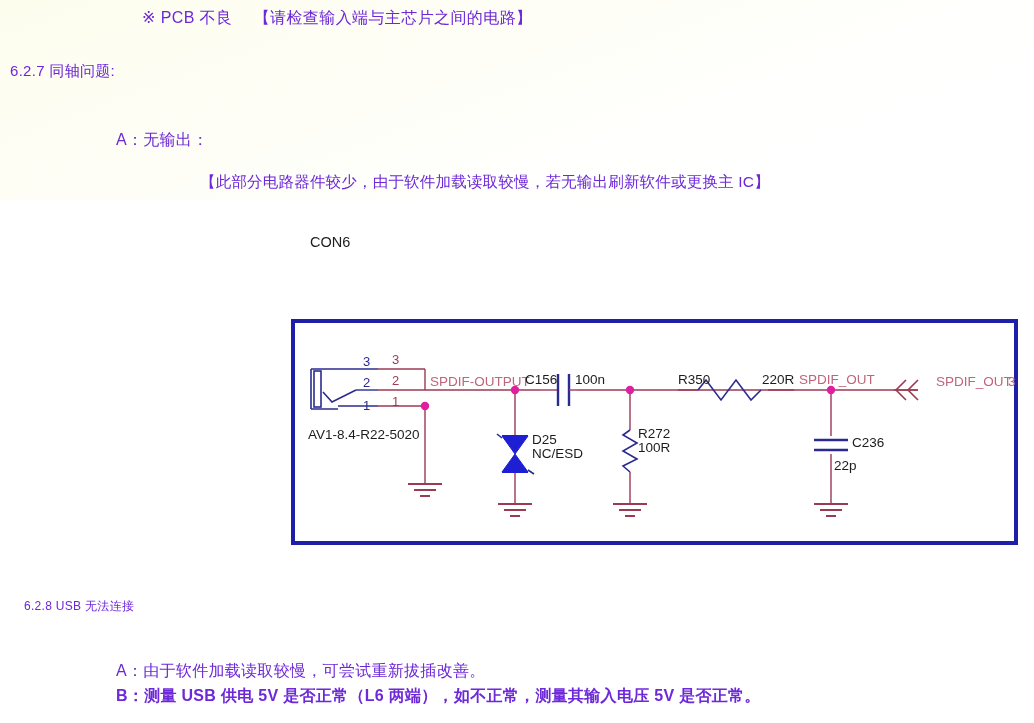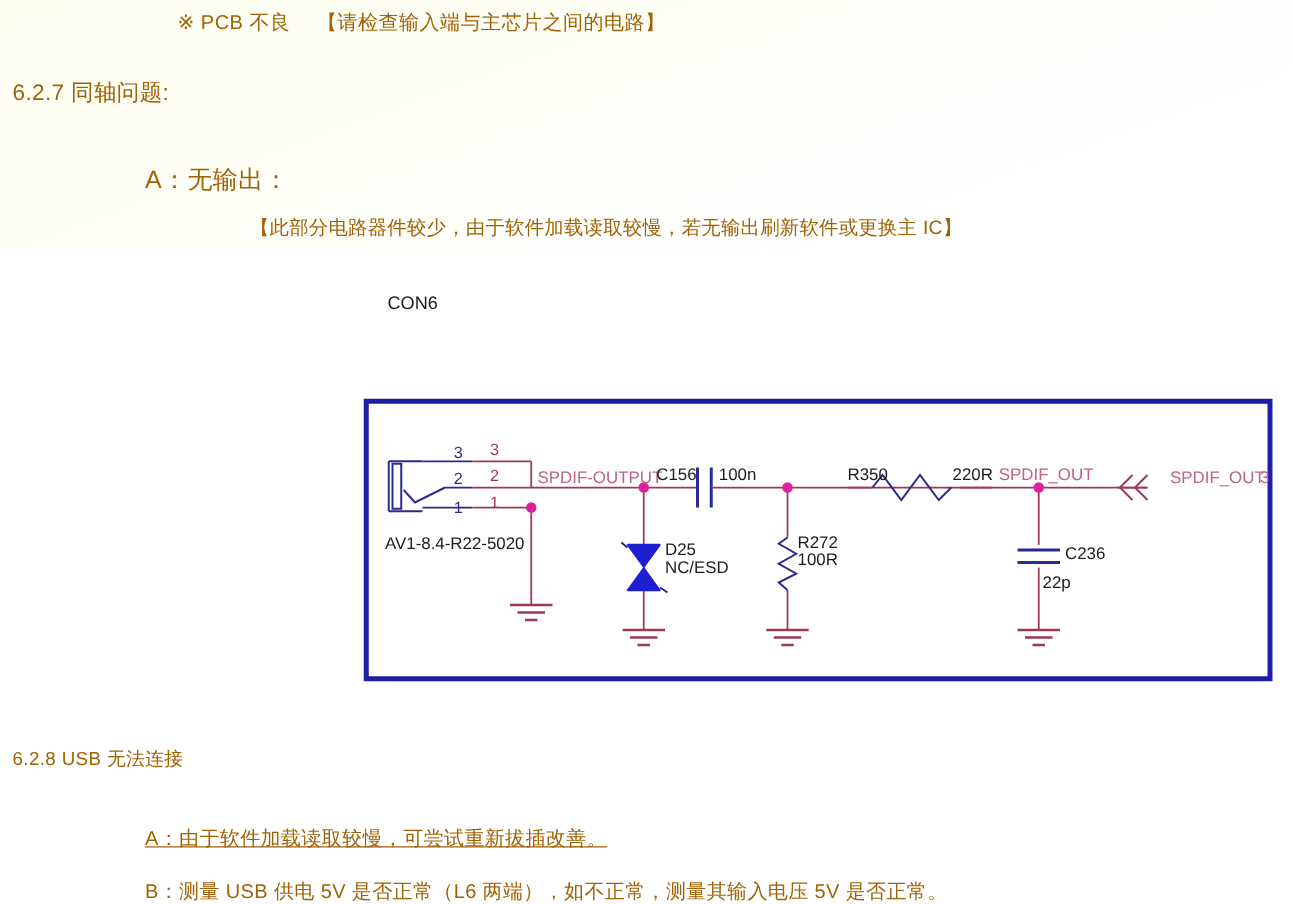--- a/index.html
+++ b/index.html
@@ -27,29 +27,29 @@
   .page {
     position: absolute;
     left: 0; top: 0;
     width: 1034px; height: 723px;
     z-index: 1;
   }
 
   .txt {
     position: absolute;
     white-space: nowrap;
-    color: #a16207;
+    color: #6d28d9;
   }
   .note-line      { left: 142px; top: 8px;   font-size: 16px; letter-spacing: .4px; }
-  .section-627    { left: 10px;  top: 62px;  font-size: 18px; letter-spacing: .3px; }
-  .ans-a-627      { left: 116px; top: 130px; font-size: 20px; letter-spacing: .3px; }
+  .section-627    { left: 10px;  top: 62px;  font-size: 15px; letter-spacing: .3px; }
+  .ans-a-627      { left: 116px; top: 130px; font-size: 16px; letter-spacing: .3px; }
   .bracket-note   { left: 200px; top: 172px; font-size: 15.5px; letter-spacing: .2px; }
-  .section-628    { left: 10px;  top: 598px; font-size: 15px; letter-spacing: .3px; }
-  .ans-a-628      { left: 116px; top: 661px; font-size: 16px; letter-spacing: .3px; text-decoration: underline; }
-  .ans-b-628      { left: 116px; top: 703px; font-size: 16px; letter-spacing: .3px; }
+  .section-628    { left: 24px;  top: 598px; font-size: 12px; letter-spacing: .3px; }
+  .ans-a-628      { left: 116px; top: 661px; font-size: 16px; letter-spacing: .3px; }
+  .ans-b-628      { left: 116px; top: 686px; font-size: 16px; letter-spacing: .3px; font-weight: bold; }
 
   
   .figure {
     position: absolute;
     left: 278px;
     top: 214px;
     width: 746px;
     height: 340px;
   }
   .fig-title {

